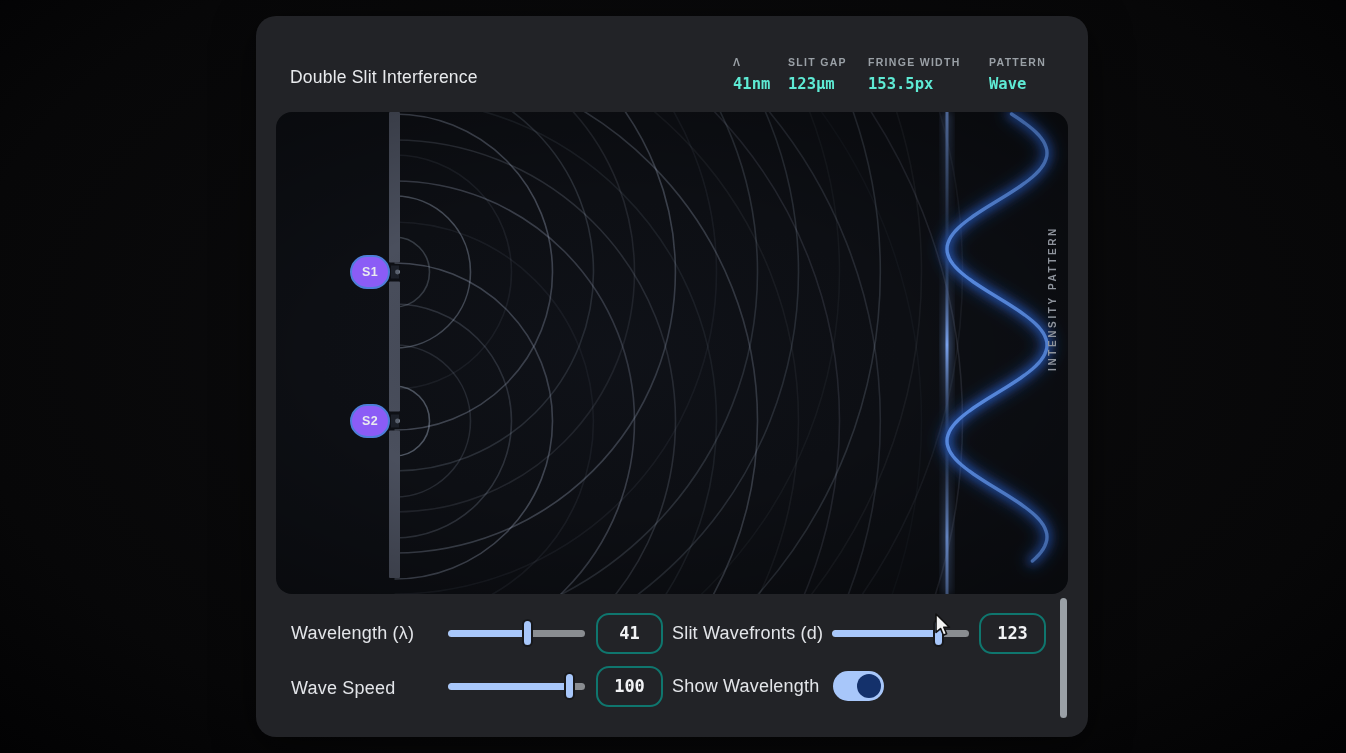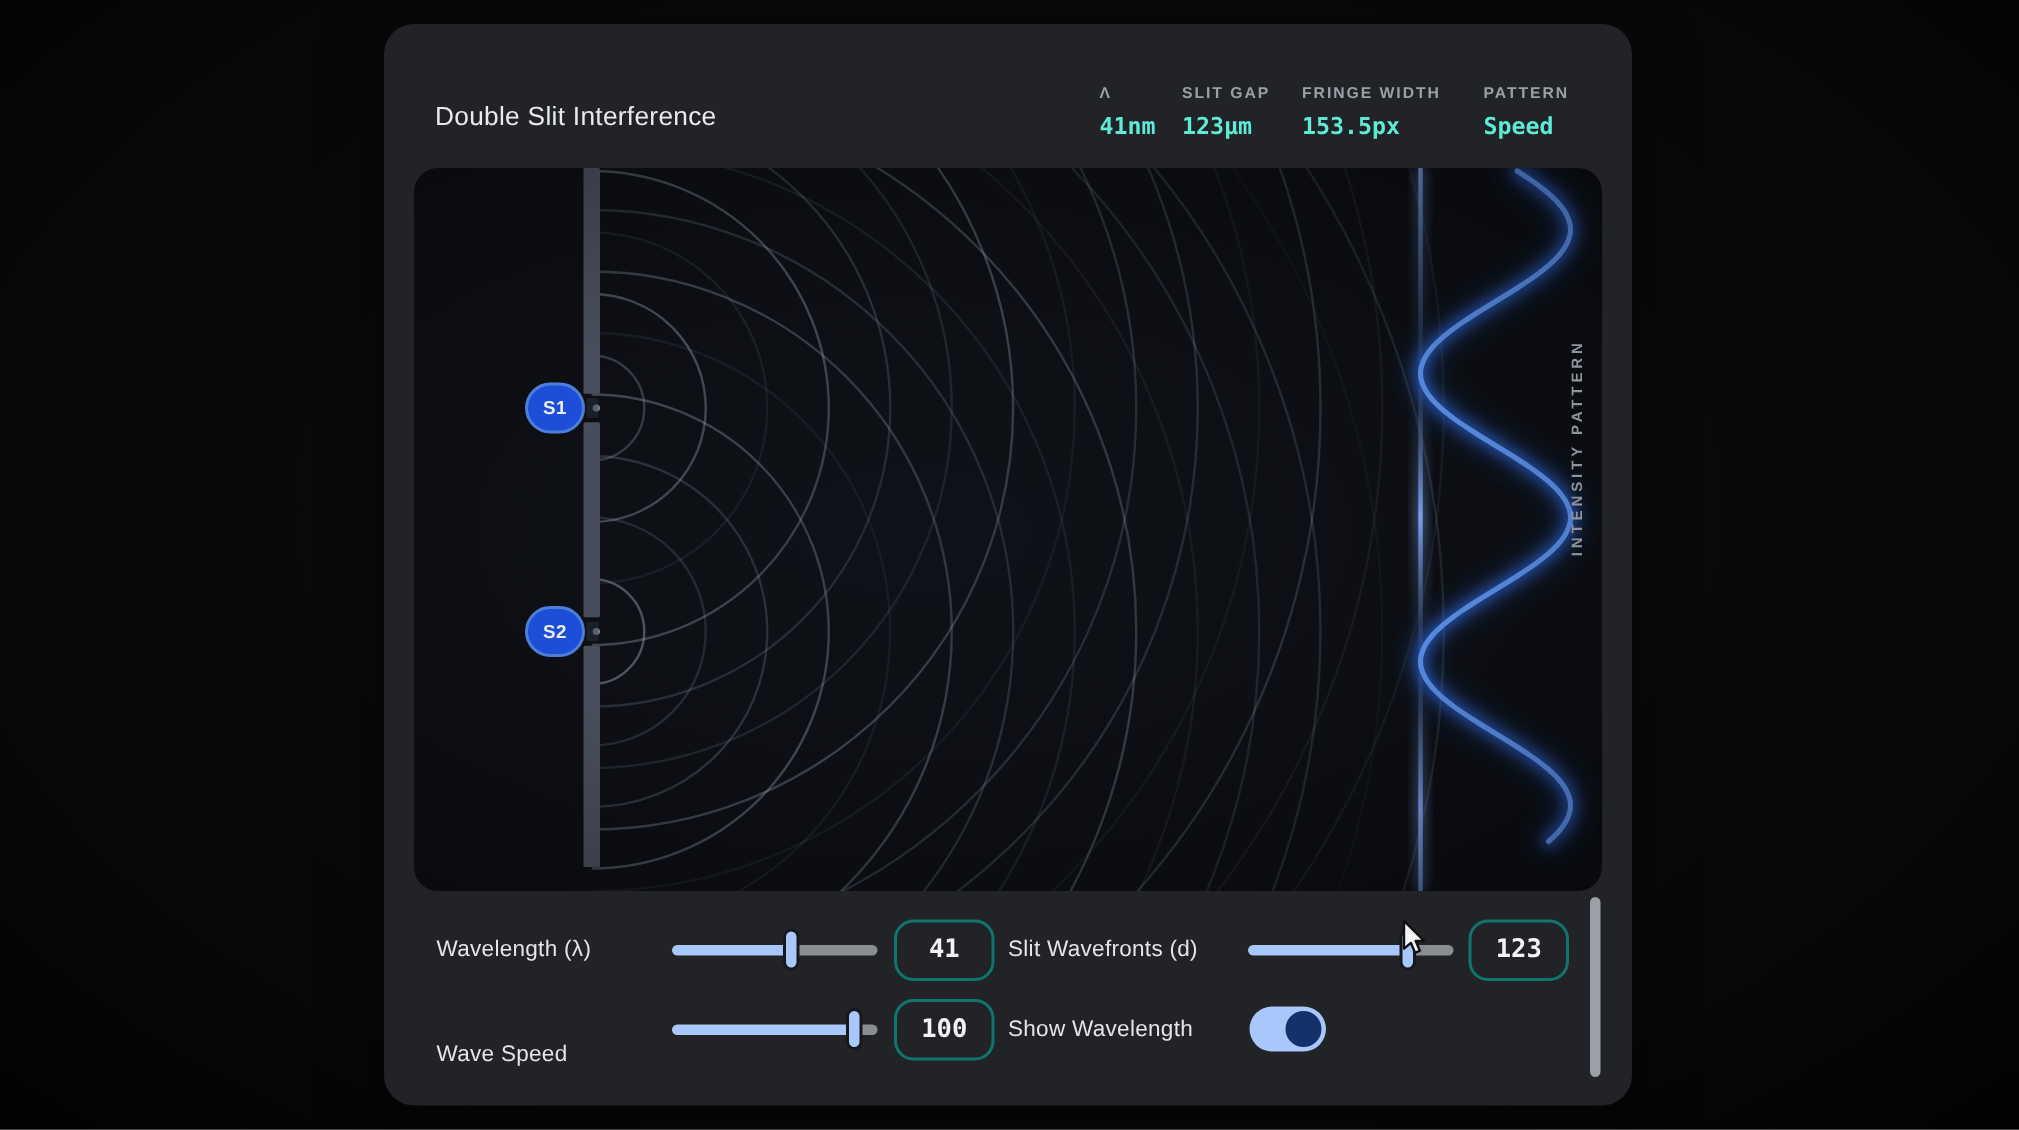--- a/index.html
+++ b/index.html
@@ -31,32 +31,32 @@
     position:absolute;left:20px;top:96px;width:792px;height:482px;
     background:#0d0f14;border-radius:16px;overflow:hidden;
   }
   .sim svg{position:absolute;left:0;top:0;}
   .vignette{
     position:absolute;inset:0;border-radius:16px;pointer-events:none;
     background:radial-gradient(ellipse at 42% 50%, rgba(22,26,36,.25) 0%, rgba(0,0,0,0) 45%, rgba(0,0,0,.38) 100%);
   }
   .slit-pill{
     position:absolute;width:40px;height:34px;box-sizing:border-box;
-    border:2px solid #4d7ed8;border-radius:17px;background:#1d4ed8;
+    border:2px solid #4d7ed8;border-radius:17px;background:#8b5cf6;
     color:#e9ebee;font-size:12.5px;font-weight:700;
     display:flex;align-items:center;justify-content:center;letter-spacing:.3px;
   }
   .axis-label{
     position:absolute;right:-64px;top:50%;width:160px;text-align:center;
     transform:rotate(-90deg);transform-origin:center;margin-top:-60px;
     font-size:10px;font-weight:700;letter-spacing:2.6px;color:#8e939c;white-space:nowrap;
   }
   .ctl-label{
     position:absolute;transform:translateY(-50%);
-    font-size:15px;color:#e3e5e9;letter-spacing:.2px;white-space:nowrap;
+    font-size:18px;color:#e3e5e9;letter-spacing:.2px;white-space:nowrap;
   }
   .slider{position:absolute;width:137px;height:32px;transform:translateY(-50%);}
   .slider .track{
     position:absolute;left:0;right:0;top:50%;height:7px;margin-top:-3.5px;
     background:#8a8d91;border-radius:4px;overflow:hidden;
   }
   .slider .fill{position:absolute;left:0;top:0;bottom:0;background:#a8c7fa;border-radius:4px;}
   .slider .thumb{
     position:absolute;top:50%;width:11px;height:28px;margin-top:-14px;
     background:#a8c7fa;border:2.5px solid #17181b;border-radius:6px;box-sizing:border-box;
@@ -93,21 +93,21 @@
   <div class="stat" style="left:532px">
     <div class="stat-label">SLIT GAP</div>
     <div class="stat-value">123μm</div>
   </div>
   <div class="stat" style="left:612px">
     <div class="stat-label">FRINGE WIDTH</div>
     <div class="stat-value">153.5px</div>
   </div>
   <div class="stat" style="left:733px">
     <div class="stat-label">PATTERN</div>
-    <div class="stat-value">Speed</div>
+    <div class="stat-value">Wave</div>
   </div>
 
   <div class="sim">
     <svg id="wave-svg" width="792" height="482" viewBox="0 0 792 482">
         <defs>
           <linearGradient id="screenGrad" x1="0" y1="0" x2="0" y2="1">
             <stop offset="0" stop-color="#7fa9f7" stop-opacity="0.8"></stop>
             <stop offset="0.284" stop-color="#2c3b57" stop-opacity="0.35"></stop>
             <stop offset="0.483" stop-color="#7fa9f7" stop-opacity="1"></stop>
             <stop offset="0.683" stop-color="#2c3b57" stop-opacity="0.35"></stop>
@@ -186,21 +186,21 @@
   <div class="slider" style="left:576px;top:617px">
     <div class="track">
         <div class="fill" style="width: 106.038px;"></div>
       </div>
     <div class="thumb" style="left: 100.538px;"></div>
   </div>
   <div class="valbox" style="left:723px;top:596.5px">
     <span>123</span>
   </div>
 
-  <div class="ctl-label" style="left:35px;top:687px">Wave Speed</div>
+  <div class="ctl-label" style="left:35px;top:672px">Wave Speed</div>
   <div class="slider" style="left:192px;top:670px">
     <div class="track">
         <div class="fill" style="width: 121.93px;"></div>
       </div>
     <div class="thumb" style="left: 116.43px;"></div>
   </div>
   <div class="valbox" style="left:340px;top:649.5px">
     <span>100</span>
   </div>
   <div class="ctl-label" style="left:416px;top:670px">Show Wavelength</div>

